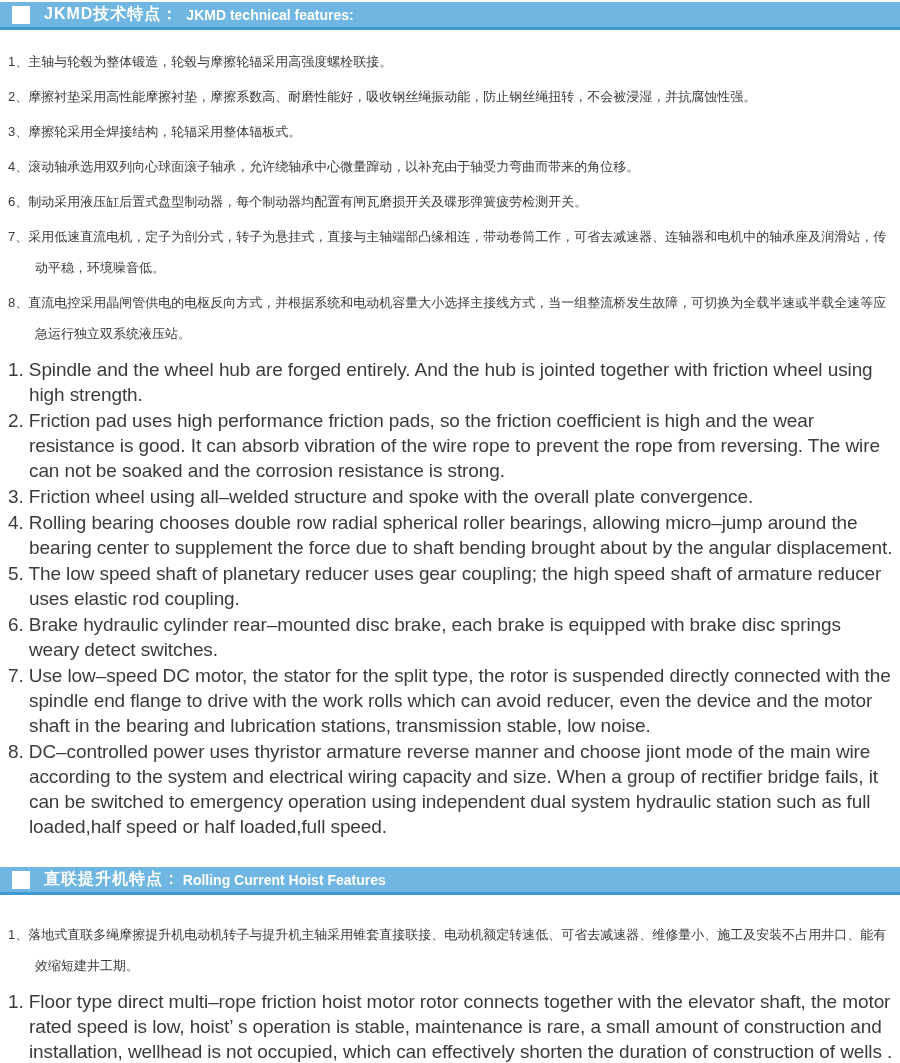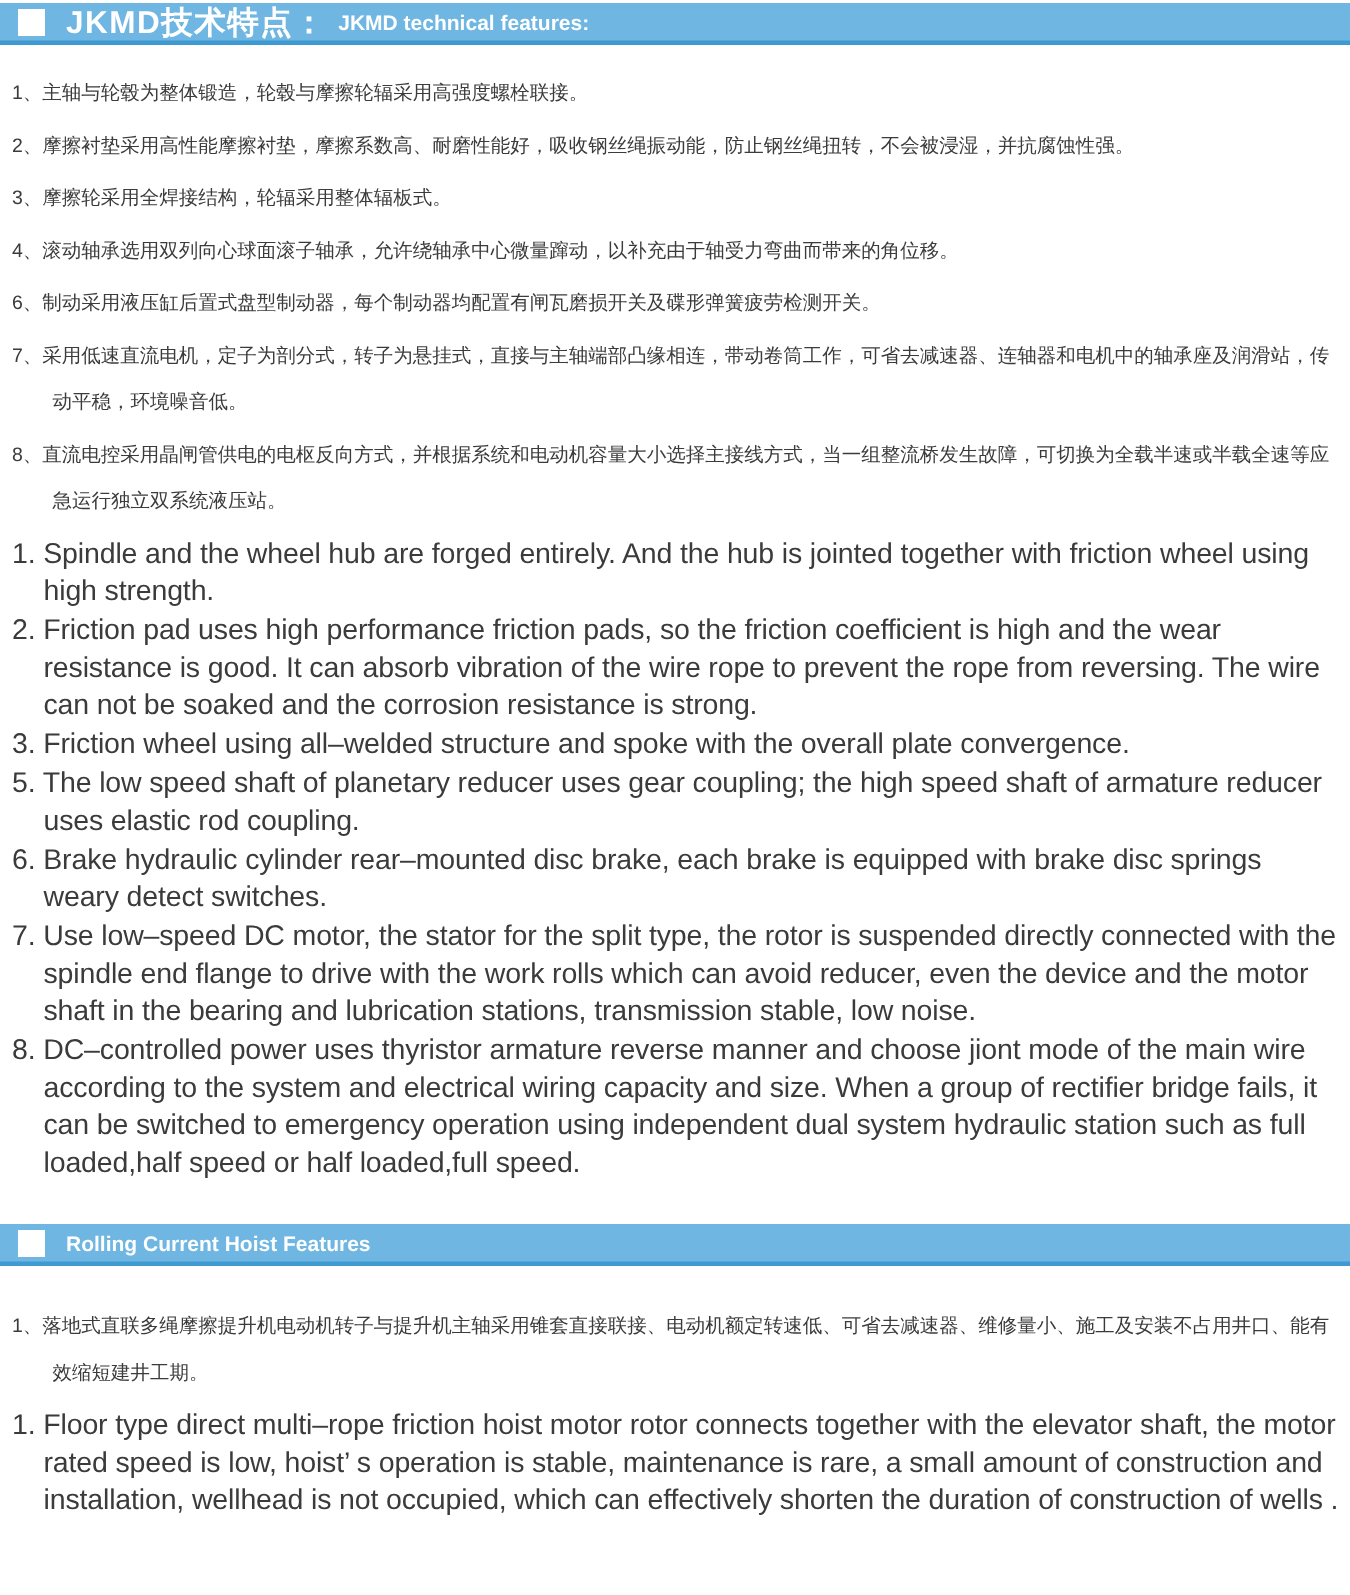--- a/index.html
+++ b/index.html
@@ -29,21 +29,21 @@
     box-sizing: border-box;
   }
   .hdr-square {
     width: 18px;
     height: 18px;
     background: #ffffff;
     margin-right: 14px;
     flex: 0 0 auto;
   }
   .hdr-zh {
-    font-size: 21px;
+    font-size: 16px;
     letter-spacing: 1px;
     margin-right: 8px;
     white-space: nowrap;
   }
   .hdr-en {
     font-size: 14px;
     white-space: nowrap;
   }
   .content {
     padding: 0 7px 0 8px;
@@ -119,34 +119,36 @@
   <p class="item"><span class="num">8、</span><span>直流电控采用晶闸管供电的电枢反向方式，并根据系统和电动机容量大小选择主接线方式，当一组整流桥发生故障，可切换为全载半速或半载全速等应急运行独立双系统液压站。</span></p>
 </div>
 
     <div class="en-block">
   <p class="item"><span class="num">1.</span><span> Spindle and the wheel hub are forged entirely. And the hub is jointed together with friction wheel using high strength.</span></p>
 
   <p class="item"><span class="num">2.</span><span> Friction pad uses high performance friction pads, so the friction coefficient is high and the wear resistance is good. It can absorb vibration of the wire rope to prevent the rope from reversing. The wire can not be soaked and the corrosion resistance is strong.</span></p>
 
   <p class="item"><span class="num">3.</span><span> Friction wheel using all–welded structure and spoke with the overall plate convergence.</span></p>
 
+  <p class="item"><span class="num">4.</span><span> Rolling bearing chooses double row radial spherical roller bearings, allowing micro–jump around the bearing center to supplement the force due to shaft bending brought about by the angular displacement.</span></p>
 
   <p class="item"><span class="num">5.</span><span> The low speed shaft of planetary reducer uses gear coupling; the high speed shaft of armature reducer uses elastic rod coupling.</span></p>
 
   <p class="item"><span class="num">6.</span><span> Brake hydraulic cylinder rear–mounted disc brake, each brake is equipped with brake disc springs weary detect switches.</span></p>
 
   <p class="item"><span class="num">7.</span><span> Use low–speed DC motor, the stator for the split type, the rotor is suspended directly connected with the spindle end flange to drive with the work rolls which can avoid reducer, even the device and the motor shaft in the bearing and lubrication stations, transmission stable, low noise.</span></p>
 
   <p class="item"><span class="num">8.</span><span> DC–controlled power uses thyristor armature reverse manner and choose jiont mode of the main wire according to the system and electrical wiring capacity and size. When a group of rectifier bridge fails, it can be switched to emergency operation using independent dual system hydraulic station such as full loaded,half speed or half loaded,full speed.</span></p>
 </div>
 
   </div>
 
   <div class="section-header header-2">
     <span class="hdr-square"></span>
+    <span class="hdr-zh">直联提升机特点 :</span>
     <span class="hdr-en">Rolling Current Hoist Features</span>
   </div>
 
   <div class="content">
 
     <div class="zh-block zh-block-2">
   <p class="item"><span class="num">1、</span><span>落地式直联多绳摩擦提升机电动机转子与提升机主轴采用锥套直接联接、电动机额定转速低、可省去减速器、维修量小、施工及安装不占用井口、能有效缩短建井工期。</span></p>
 </div>
 
     <div class="en-block en-block-2">

